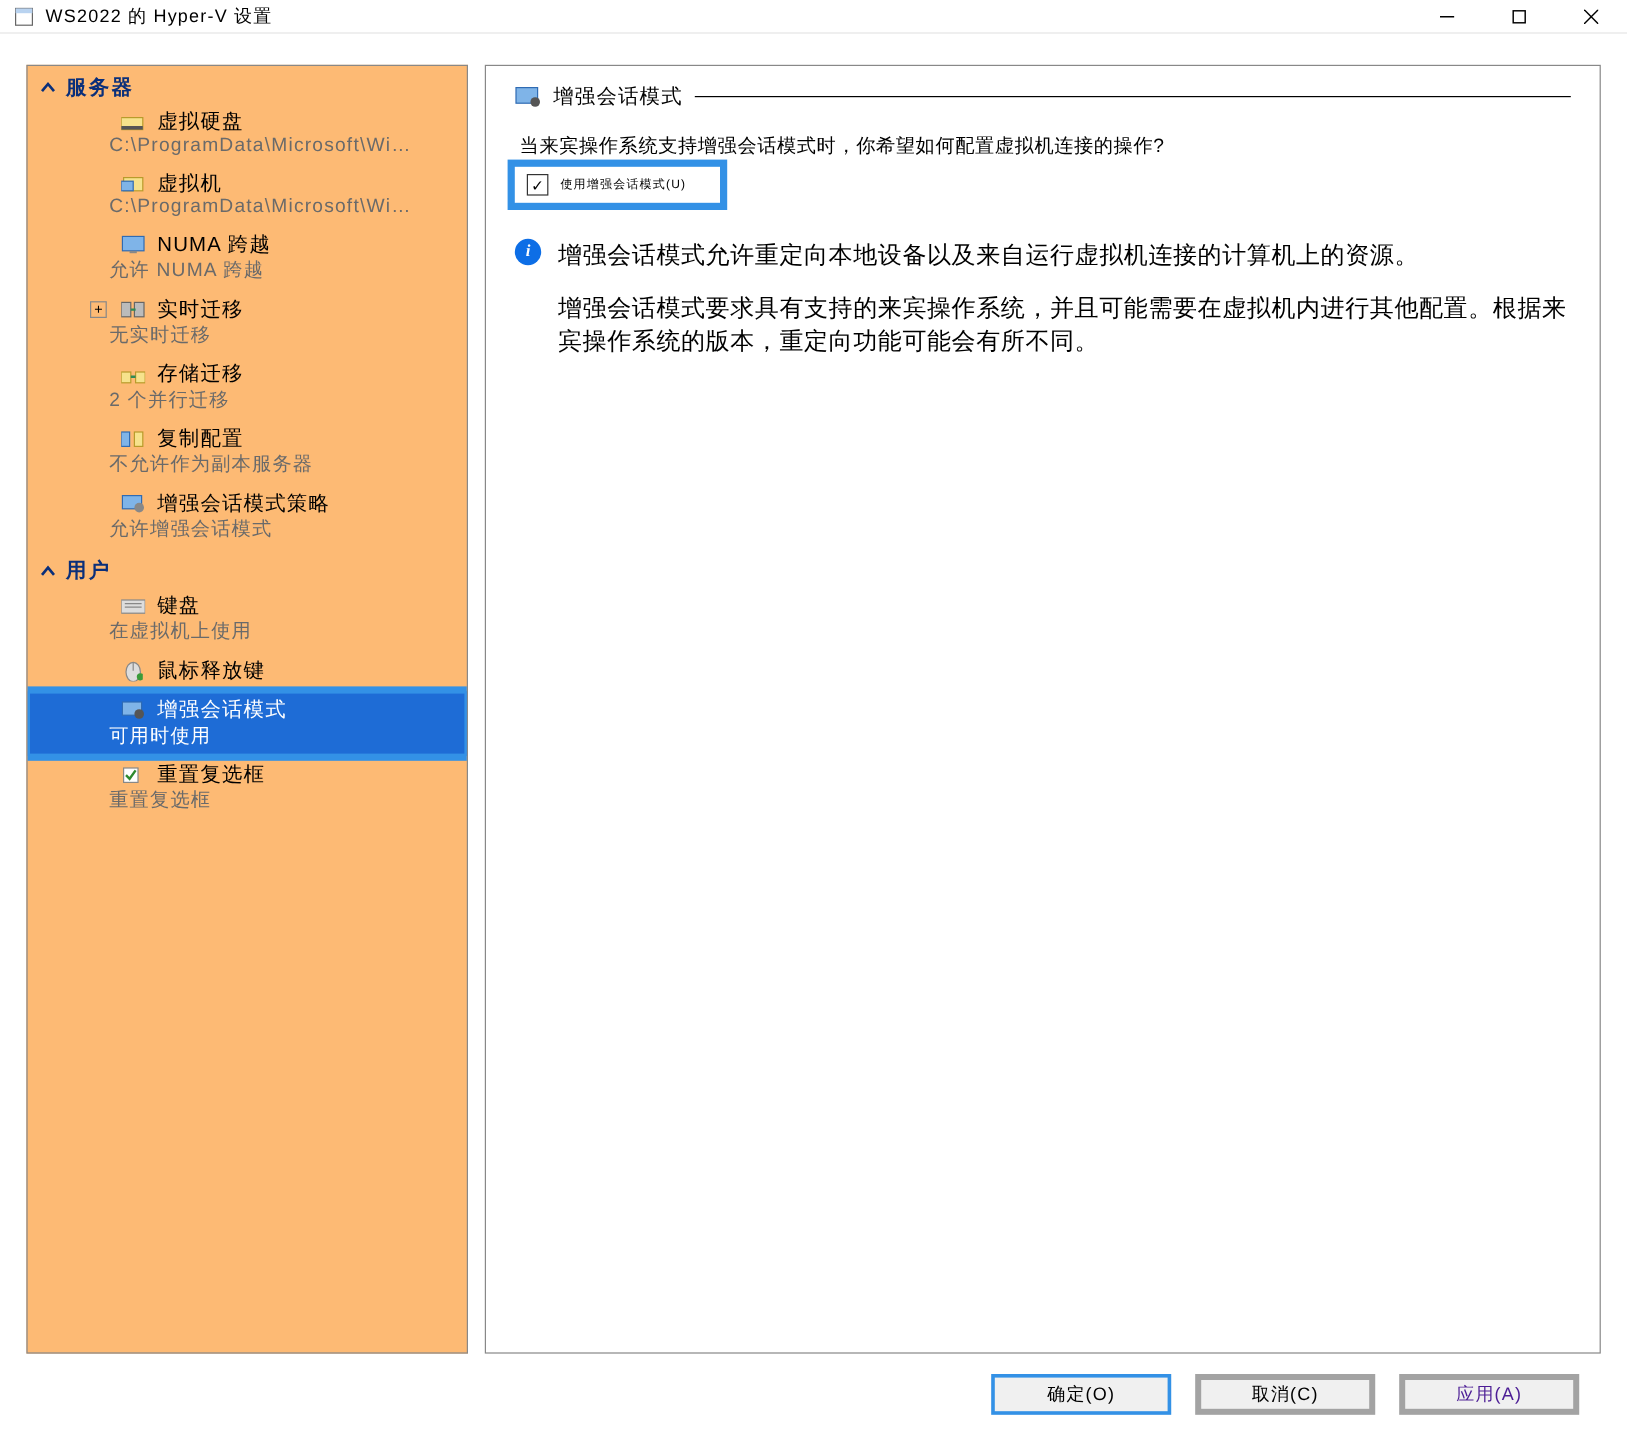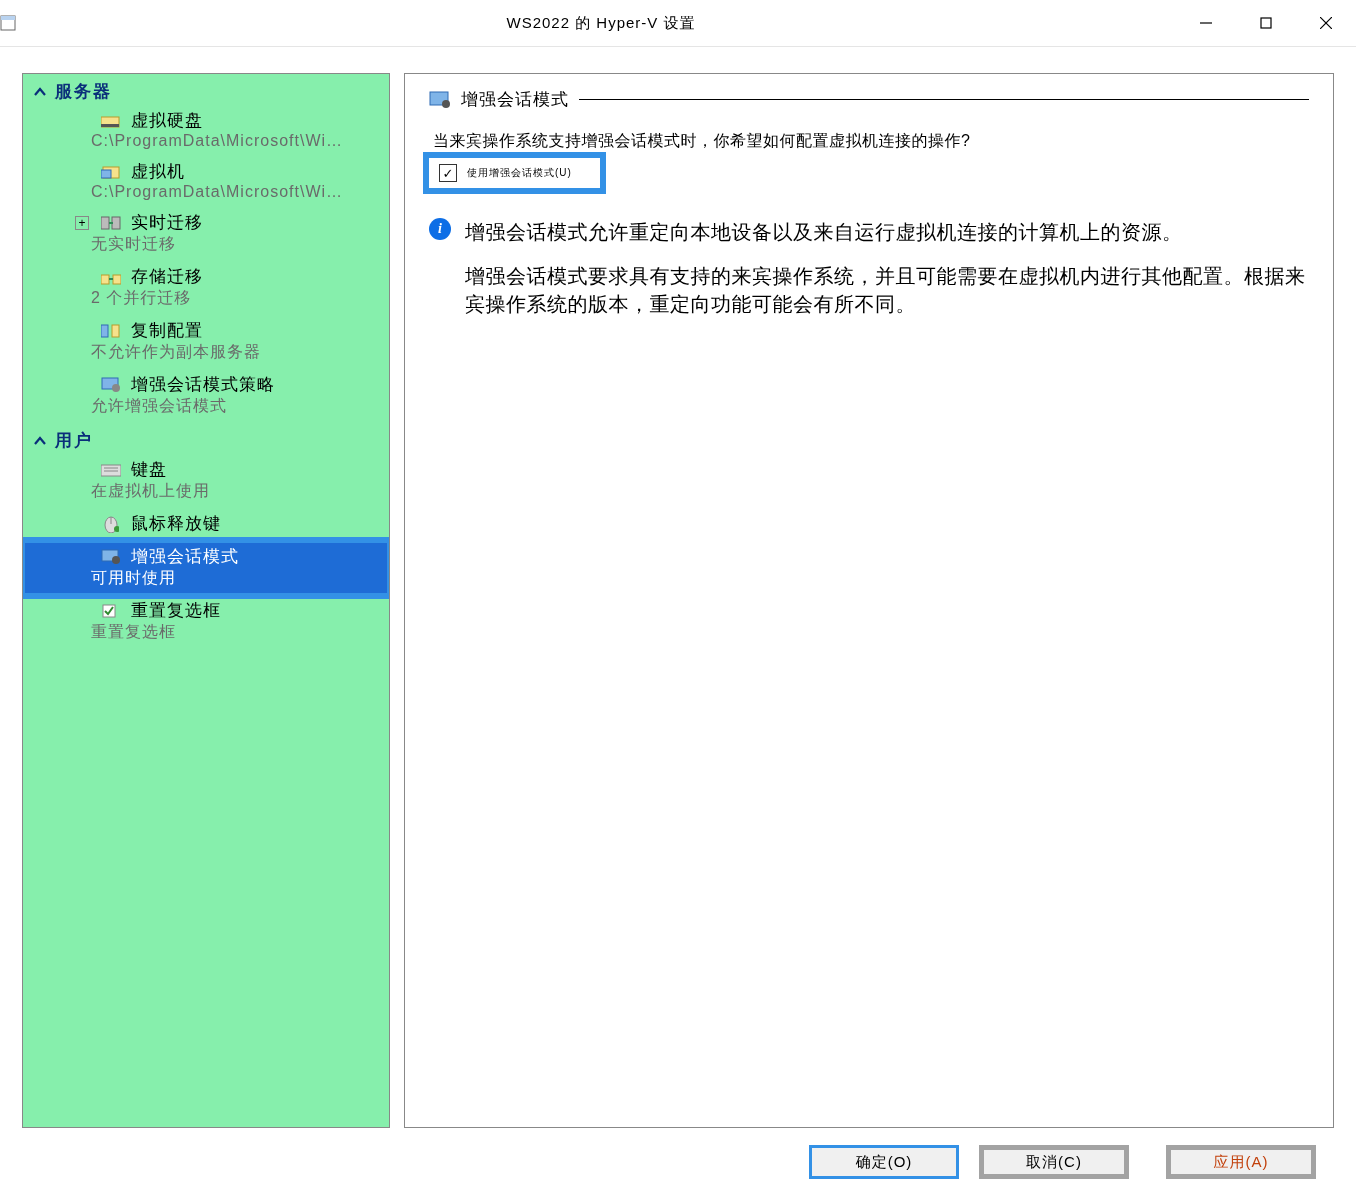--- a/index.html
+++ b/index.html
@@ -1,29 +1,29 @@
 <!DOCTYPE html>
 <html><head>
 <meta charset="utf-8">
 <style>
   * { box-sizing: border-box; margin: 0; padding: 0; }
   body { font-family: "Microsoft YaHei", "Segoe UI", Tahoma, sans-serif; font-size: 14px; background: #fff; width: 1356px; height: 1196px; overflow: hidden; display: flex; flex-direction: column; }
 
   
-  .titlebar { height: 47px; display: flex; align-items: center; padding-left: 0; border-bottom: 1px solid #e5e5e5; text-align: center; }
+  .titlebar { height: 28px; display: flex; align-items: center; padding-left: 12px; border-bottom: 1px solid #e5e5e5; }
   .titlebar-icon { width: 16px; height: 16px; margin-right: 10px; display: inline-flex; }
   .titlebar-title { font-size: 15px; flex: 1; letter-spacing: 1px; }
   .win-controls { display: flex; }
   .win-control { width: 60px; height: 44px; display: flex; align-items: center; justify-content: center; color: #333; }
 
   
   .main-area { flex: 1; display: flex; padding: 26px 22px 0 22px; gap: 14px; min-height: 0; }
 
   
-  .left-panel { width: 368px; border: 1px solid #888; background: #86efac; overflow: hidden; display: flex; flex-direction: column; }
+  .left-panel { width: 368px; border: 1px solid #888; background: #fdba74; overflow: hidden; display: flex; flex-direction: column; }
   .section-header { display: flex; align-items: center; padding: 6px 8px 2px 8px; }
   .section-chev { width: 18px; height: 18px; display: inline-flex; align-items: center; justify-content: center; color: #1a3e8c; font-weight: bold; }
   .section-title { color: #0a2f7a; font-weight: bold; font-size: 17px; margin-left: 6px; letter-spacing: 2px; }
 
   .tree-item { padding-left: 38px; padding-top: 4px; padding-bottom: 6px; display: flex; flex-direction: column; cursor: default; }
   .tree-item-row { display: flex; align-items: center; margin-left: 40px; }
   .tree-icon { width: 20px; height: 20px; margin-right: 10px; display: inline-flex; align-items: center; justify-content: center; flex-shrink: 0; }
   .tree-label { font-size: 17px; letter-spacing: 1px; }
   .tree-sublabel { padding-left: 30px; font-size: 16px; color: #6a6a6a; letter-spacing: 1px; white-space: nowrap; overflow: hidden; text-overflow: ellipsis; max-width: 290px; }
   .tree-expander { position: absolute; margin-left: -26px; width: 14px; height: 14px; border: 1px solid #888; display: flex; align-items: center; justify-content: center; font-size: 12px; line-height: 10px; }
@@ -46,21 +46,21 @@
 
   .info-block { display: flex; margin-top: 24px; }
   .info-icon { width: 22px; height: 22px; border-radius: 50%; background: #0d6ee6; color: #fff; display: flex; align-items: center; justify-content: center; font-style: italic; font-family: serif; font-weight: bold; margin-right: 14px; flex-shrink: 0; font-size: 14px; }
   .info-text { font-size: 20px; line-height: 28px; letter-spacing: 0.5px; }
   .info-text p { margin-bottom: 16px; }
 
   
   .button-bar { height: 68px; display: flex; justify-content: flex-end; align-items: center; gap: 20px; padding-right: 40px; }
   .btn { width: 150px; height: 34px; border: 5px solid #a3a3a3; background: #f0f0f0; display: flex; align-items: center; justify-content: center; font-size: 15px; letter-spacing: 1px; }
   .btn.primary-outline { border: 3px solid #3391e6; }
-  .btn.disabled { color: #c2410c; margin-left: 17px; }
+  .btn.disabled { color: #4c1d95; }
 
   svg { display: block; }
 </style>
 </head>
 <body>
 
 <div class="titlebar">
   <span class="titlebar-icon">
     <svg width="16" height="16">
         <rect x="1" y="1" width="14" height="14" fill="#fff" stroke="#666"></rect>
@@ -120,20 +120,32 @@
           <svg width="20" height="16">
               <rect x="2" y="3" width="16" height="11" fill="#f6e28c" stroke="#b89b2b"></rect>
               <rect x="0" y="6" width="10" height="8" fill="#7fb4e8" stroke="#2f6bb3"></rect>
             </svg>
         </span>
         <span class="tree-label">虚拟机</span>
       </div>
       <div class="tree-sublabel">C:\ProgramData\Microsoft\Windo...</div>
     </div>
 
+    <div class="tree-item">
+      <div class="tree-item-row">
+        <span class="tree-icon">
+          <svg width="20" height="16">
+              <rect x="1" y="1" width="18" height="12" fill="#7fb4e8" stroke="#2f6bb3"></rect>
+              <rect x="7" y="13" width="6" height="2" fill="#888"></rect>
+            </svg>
+        </span>
+        <span class="tree-label">NUMA 跨越</span>
+      </div>
+      <div class="tree-sublabel">允许 NUMA 跨越</div>
+    </div>
 
     <div class="tree-item with-expander">
       <div class="tree-item-row">
         <span class="tree-expander">+</span>
         <span class="tree-icon">
           <svg width="20" height="16">
               <rect x="0" y="2" width="8" height="12" fill="#bbb" stroke="#666"></rect>
               <rect x="11" y="2" width="8" height="12" fill="#bbb" stroke="#666"></rect>
               <path d="M8 8 L12 8" stroke="#2e8b57" stroke-width="2"></path>
             </svg>

